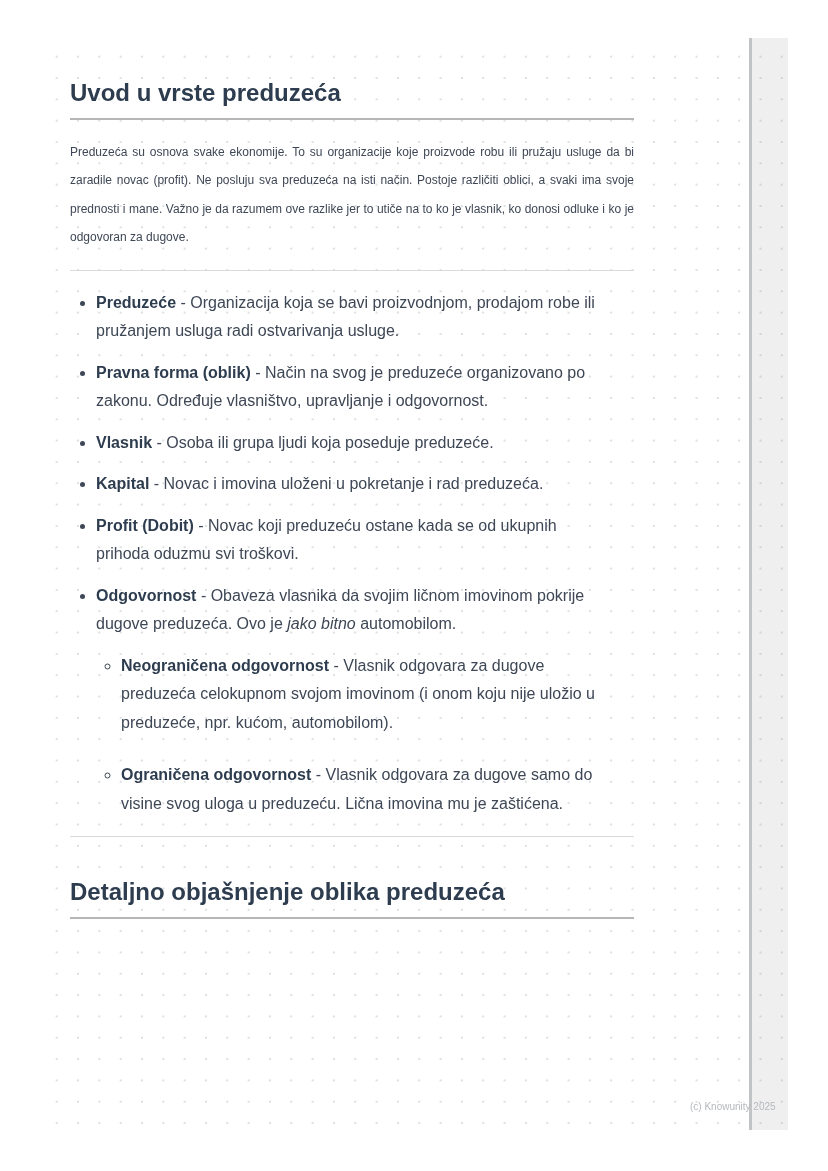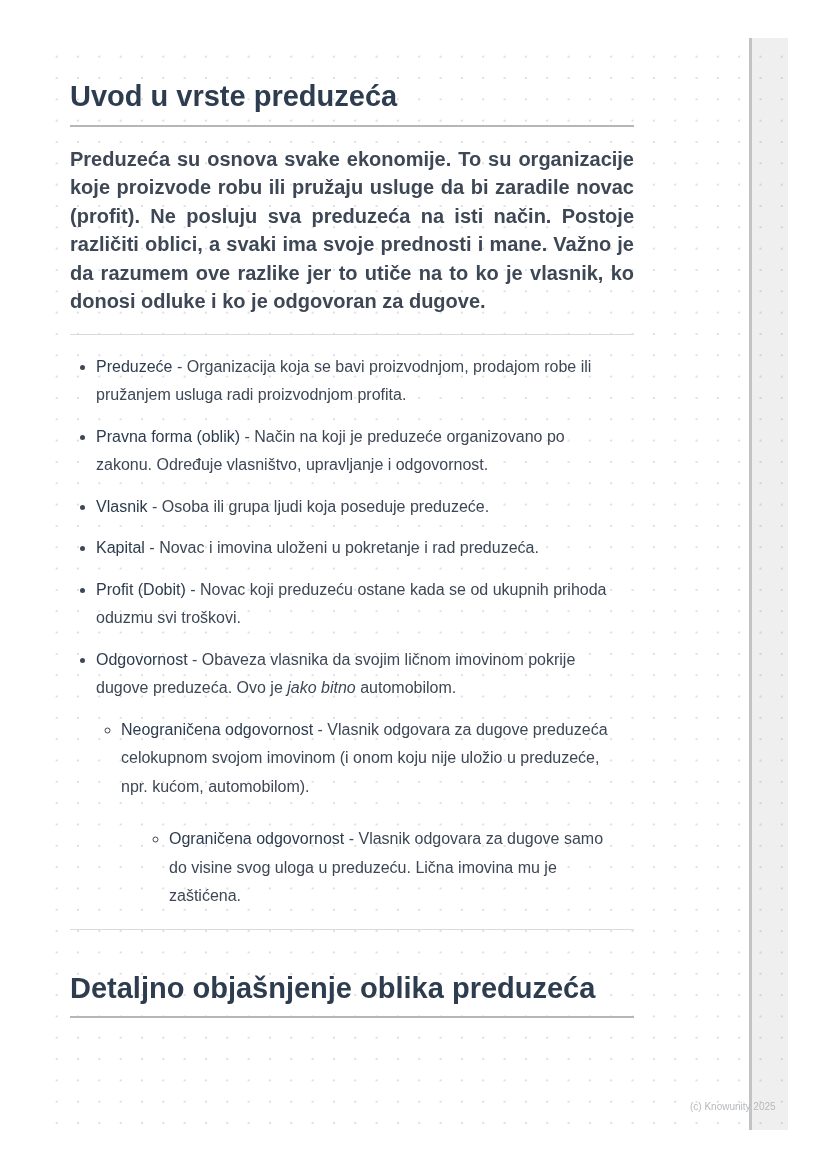--- a/index.html
+++ b/index.html
@@ -44,34 +44,33 @@
     font-size: 37px;
     font-weight: 700;
     color: #2d3c4e;
     line-height: 1.35;
     padding-bottom: 19px;
     border-bottom: 5px solid #2d3c4e;
   }
   h2 {
     margin-top: 38px;
     width: 564px;
-    font-size: 29px;
+    font-size: 24px;
     font-weight: 700;
     color: #2d3c4e;
     line-height: 1.4;
     padding-bottom: 8px;
     border-bottom: 2px solid #b5b6b8;
   }
   p {
     margin-top: 18px;
     width: 564px;
-    font-size: 20px;
+    font-size: 12px;
     color: #3e4755;
     line-height: 28.5px;
-    font-weight: bold;
   }
   p.justify { text-align: justify; }
   hr.divider {
     border: none;
     border-top: 1px solid #d9dadc;
     width: 564px;
     margin-top: 18px;
   }
   ul.terms {
     margin-top: 18px;
@@ -85,22 +84,22 @@
     line-height: 28.5px;
     margin-bottom: 13px;
   }
   ul.terms li::marker { color: #3e4755; font-size: 15px; }
   ul.subterms {
     margin-top: 13px;
     padding-left: 25px;
     list-style: circle;
   }
   ul.subterms li { margin-bottom: 24px; }
-  ul.subterms li:last-child { margin-bottom: 0; margin-left: 48px; }
-  strong { font-weight: 400; color: #2d3c4e; }
+  ul.subterms li:last-child { margin-bottom: 0; }
+  strong { font-weight: 700; color: #2d3c4e; }
   em { }
   .footer {
     position: absolute;
     left: 650px;
     top: 1063px;
     font-size: 10px;
     color: #b6b9bd;
     z-index: 3;
     white-space: nowrap;
   }
@@ -115,22 +114,22 @@
 
     <section>
       <h2>Uvod u vrste preduzeća</h2>
       <p class="justify">Preduzeća su osnova svake ekonomije. To su organizacije koje proizvode robu ili pružaju usluge da bi zaradile novac (profit). Ne posluju sva preduzeća na isti način. Postoje različiti oblici, a svaki ima svoje prednosti i mane. Važno je da razumem ove razlike jer to utiče na to ko je vlasnik, ko donosi odluke i ko je odgovoran za dugove.</p>
     </section>
 
     <hr class="divider">
 
     <section>
       <ul class="terms">
-        <li><strong>Preduzeće</strong><span> - Organizacija koja se bavi proizvodnjom, prodajom robe ili pružanjem usluga radi proizvodnjom profita.</span></li>
-        <li><strong>Pravna forma (oblik)</strong><span> - Način na koji je preduzeće organizovano po zakonu. Određuje vlasništvo, upravljanje i odgovornost.</span></li>
+        <li><strong>Preduzeće</strong><span> - Organizacija koja se bavi proizvodnjom, prodajom robe ili pružanjem usluga radi ostvarivanja usluge.</span></li>
+        <li><strong>Pravna forma (oblik)</strong><span> - Način na svog je preduzeće organizovano po zakonu. Određuje vlasništvo, upravljanje i odgovornost.</span></li>
         <li><strong>Vlasnik</strong><span> - Osoba ili grupa ljudi koja poseduje preduzeće.</span></li>
         <li><strong>Kapital</strong><span> - Novac i imovina uloženi u pokretanje i rad preduzeća.</span></li>
         <li><strong>Profit (Dobit)</strong><span> - Novac koji preduzeću ostane kada se od ukupnih prihoda oduzmu svi troškovi.</span></li>
         <li>
           <strong>Odgovornost</strong><span> - Obaveza vlasnika da svojim ličnom imovinom pokrije dugove preduzeća. Ovo je </span><em>jako bitno</em><span> automobilom.</span>
           <ul class="subterms">
             <li><strong>Neograničena odgovornost</strong><span> - Vlasnik odgovara za dugove preduzeća celokupnom svojom imovinom (i onom koju nije uložio u preduzeće, npr. kućom, automobilom).</span></li>
             <li><strong>Ograničena odgovornost</strong><span> - Vlasnik odgovara za dugove samo do visine svog uloga u preduzeću. Lična imovina mu je zaštićena.</span></li>
           </ul>
         </li>

